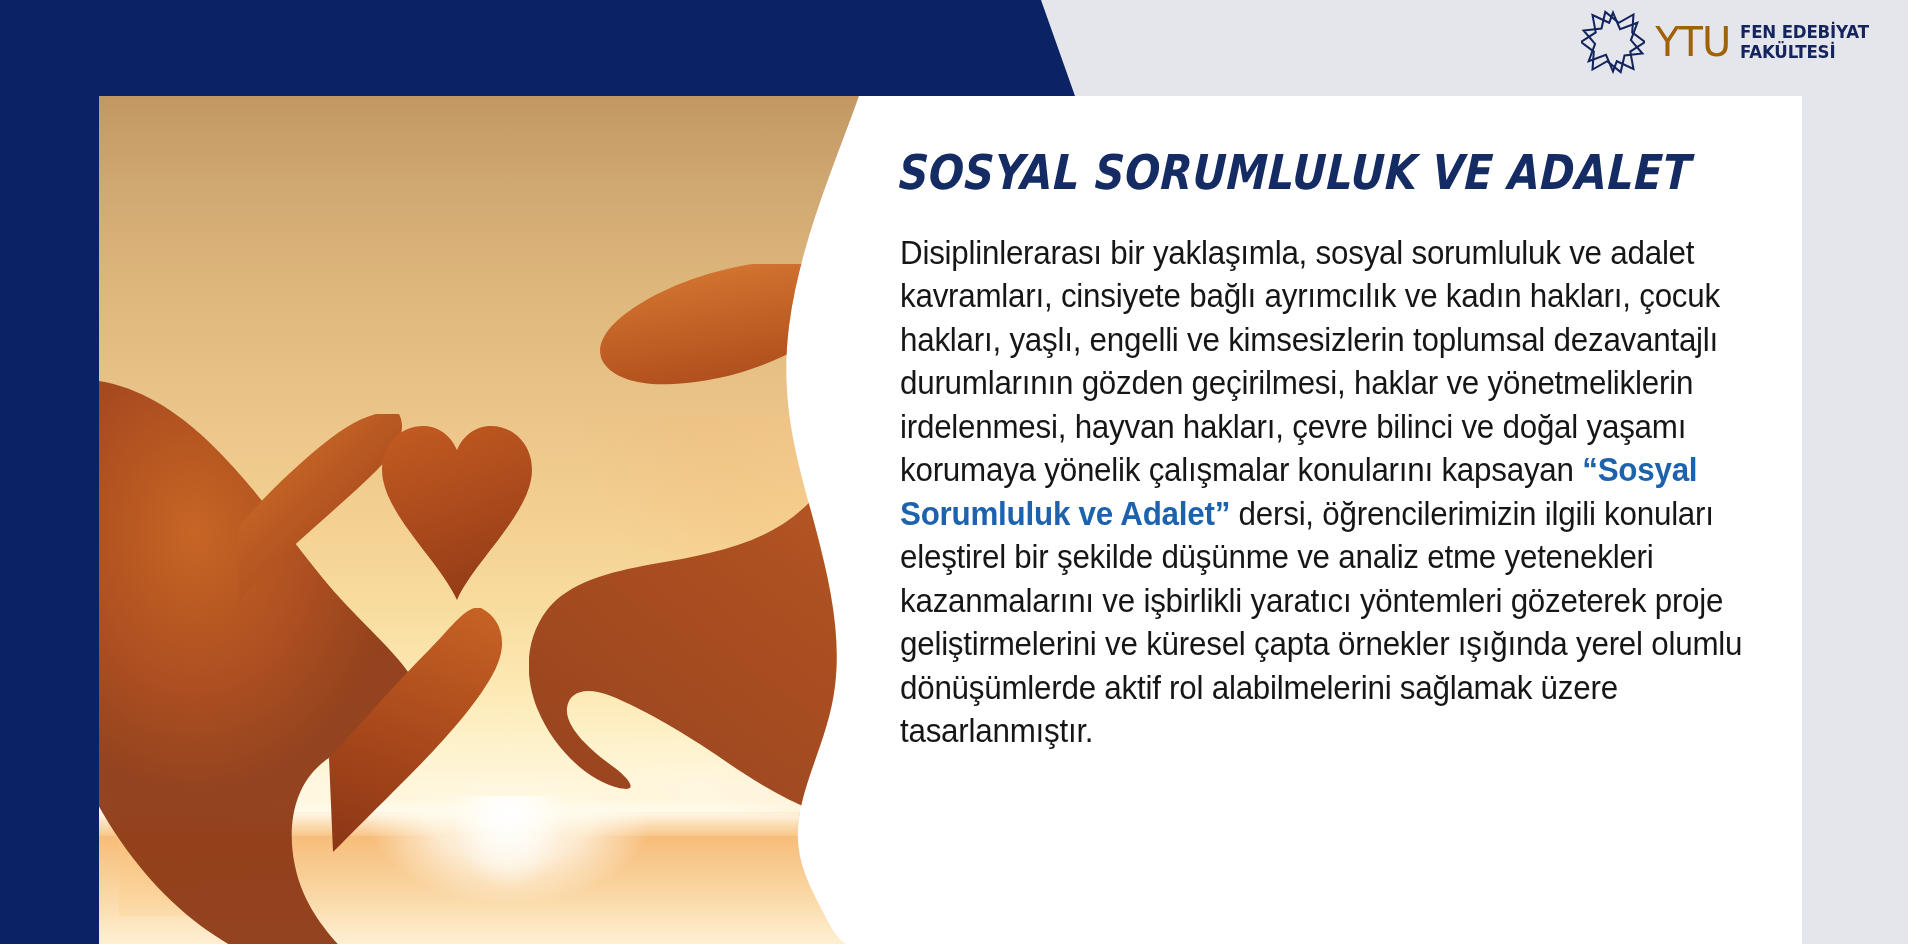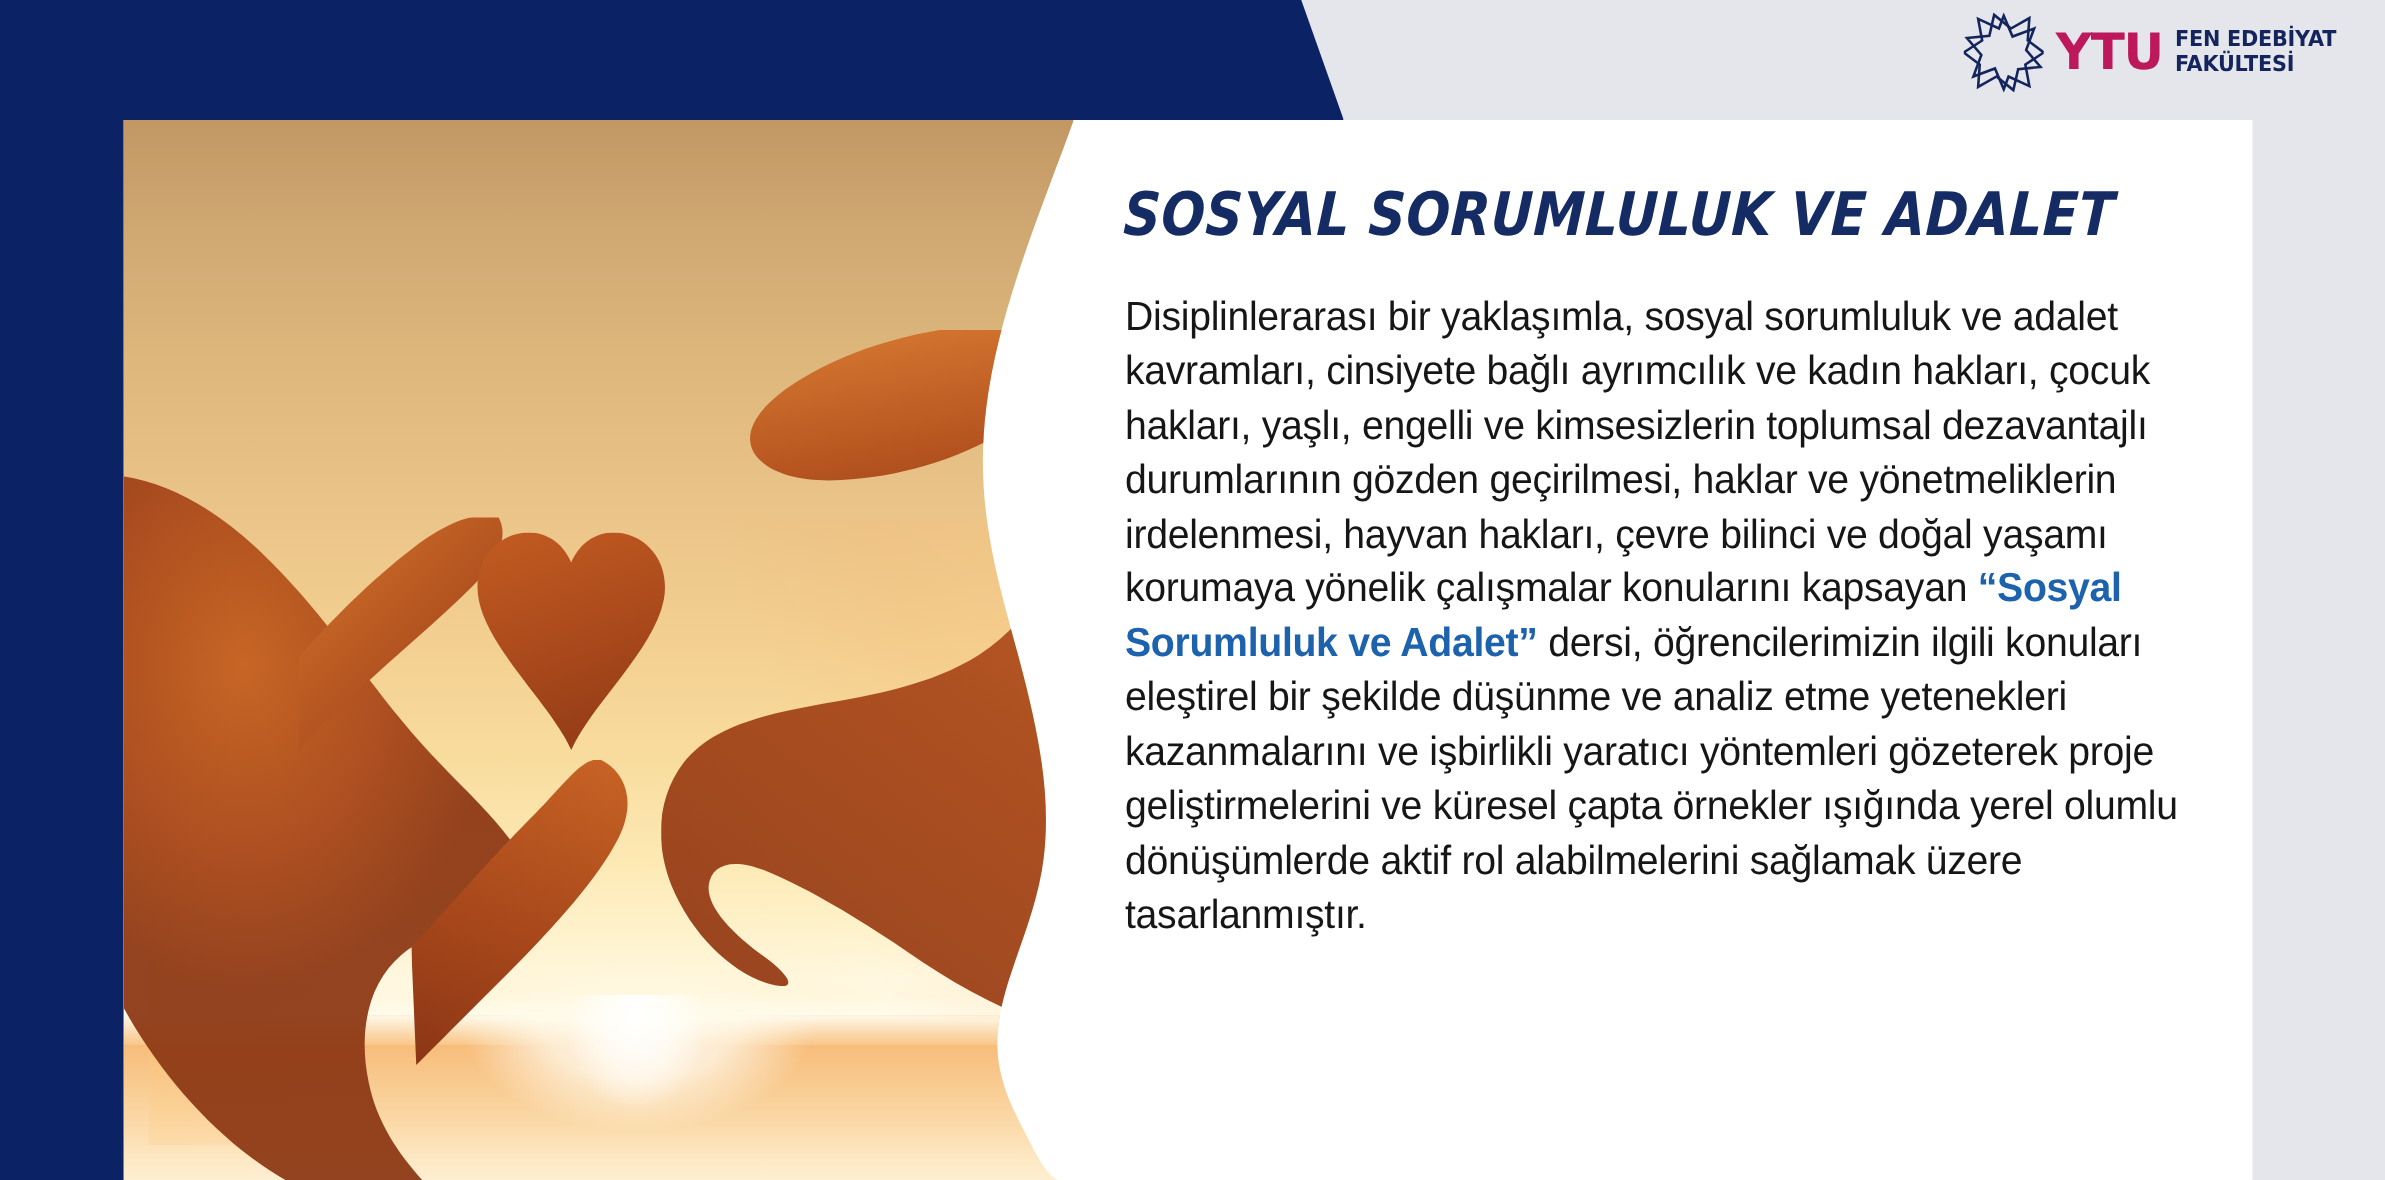--- a/index.html
+++ b/index.html
@@ -210,22 +210,22 @@
     position: absolute;
     right: 32px; top: 10px;
     display: flex;
     align-items: center;
     gap: 10px;
   }
   .logo-star { width: 64px; height: 64px; display: block; }
   .logo-ytu {
     font-family: "DejaVu Sans", sans-serif;
     font-size: 40px;
-    font-weight: 700;
-    color: #be185d;
+    font-weight: 400;
+    color: #a16207;
     letter-spacing: -1px;
     line-height: 1;
   }
   .logo-sub {
     font-family: "DejaVu Sans", sans-serif;
     font-size: 17.5px;
     font-weight: 700;
     color: #14255E;
     line-height: 20px;
     letter-spacing: -0.2px;

